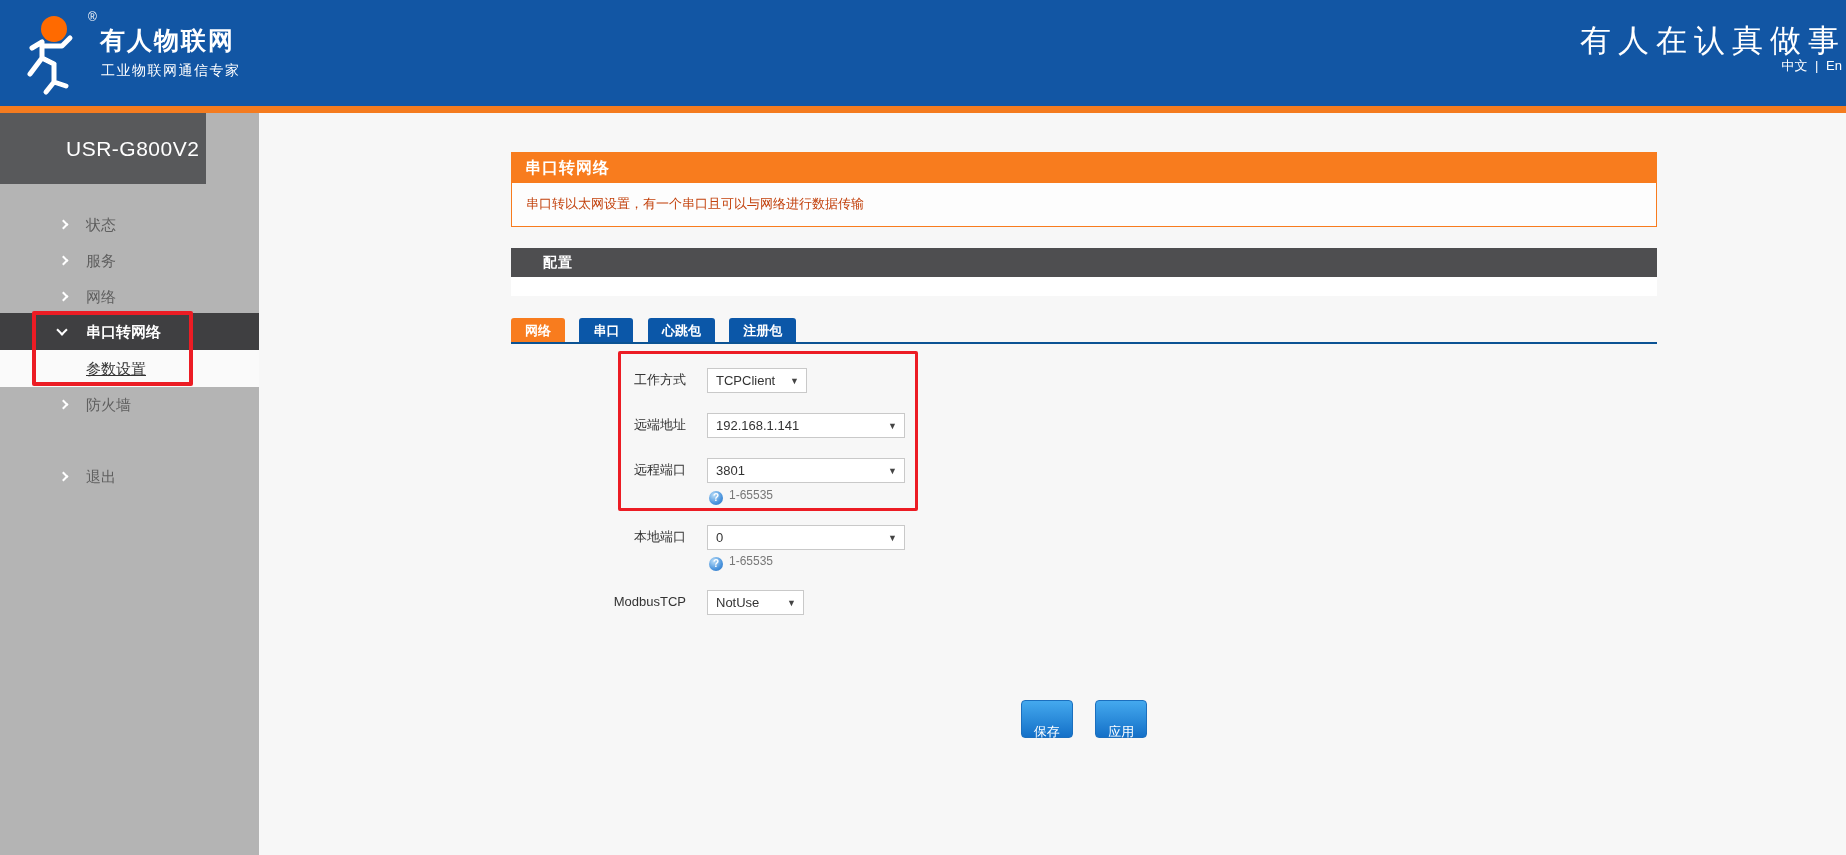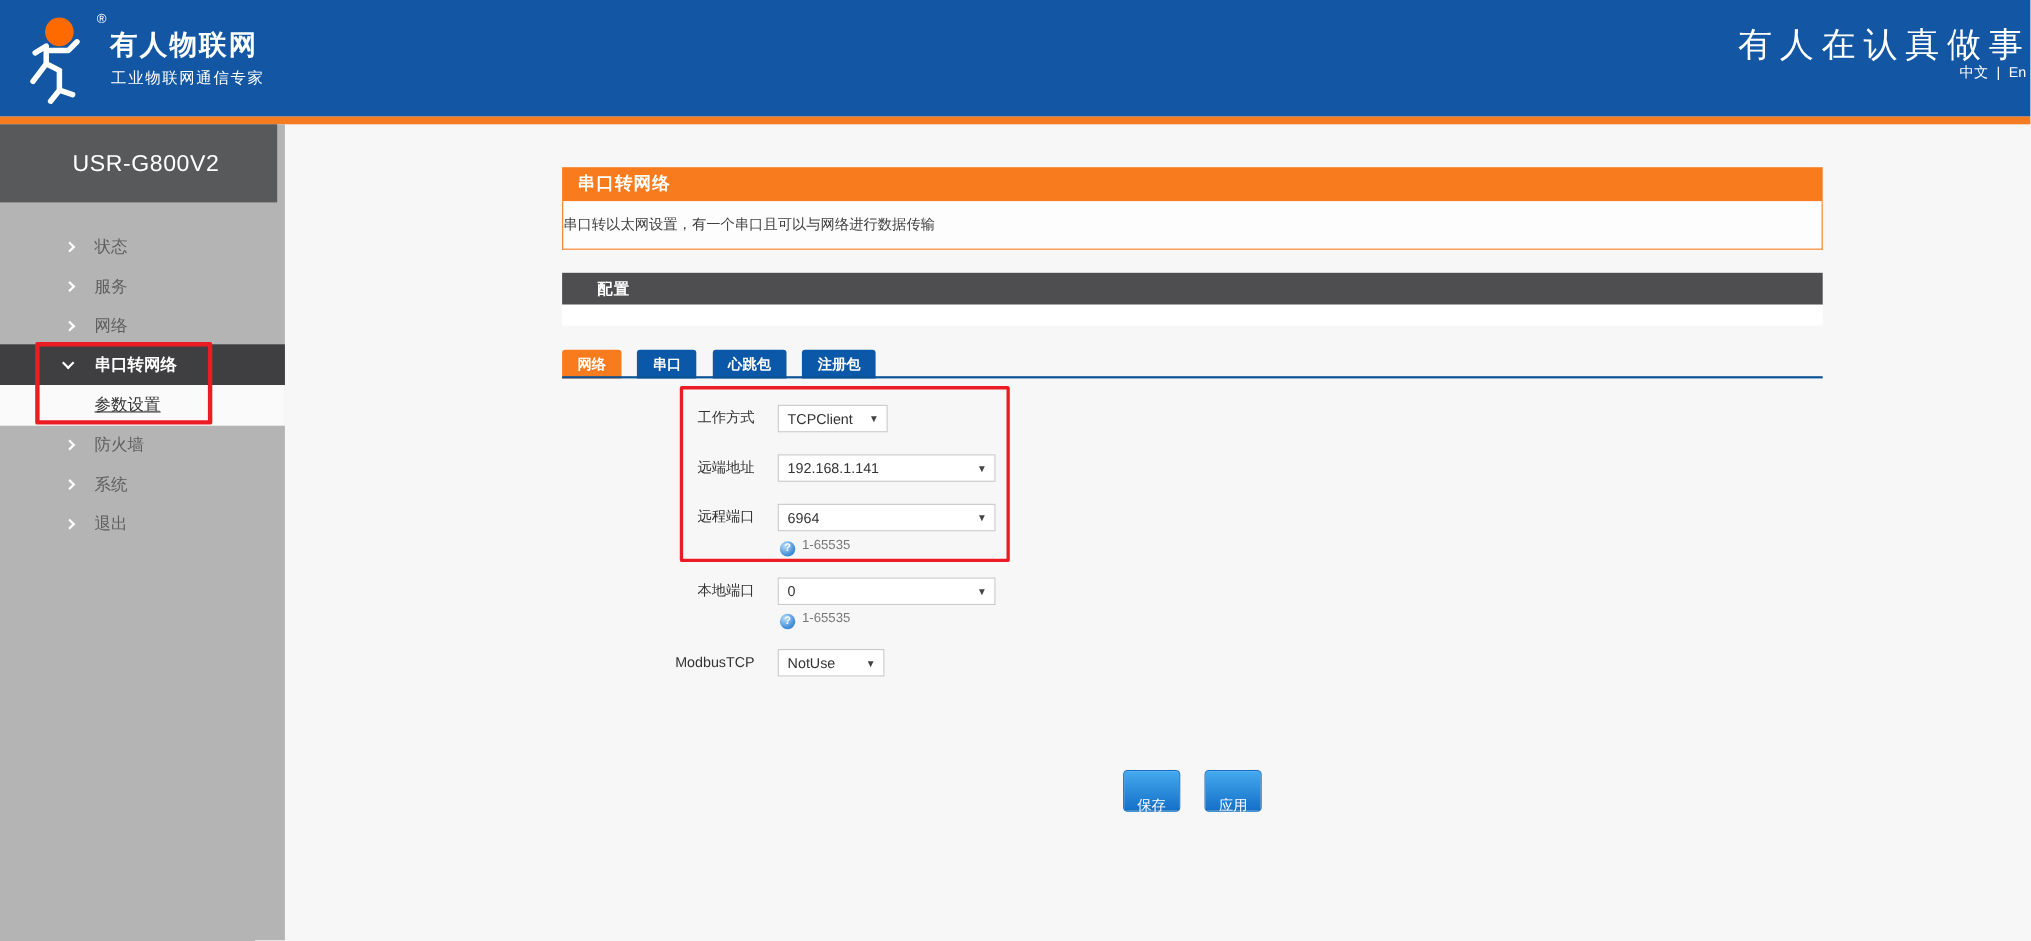--- a/index.html
+++ b/index.html
@@ -41,21 +41,21 @@
     font-size: 13px; white-space: nowrap;
   }
   .lang span { margin: 0 2px; }
 
   
   .sidebar {
     position: absolute; left: 0; top: 113px; width: 259px; height: 742px;
     background: #B4B4B4;
   }
   .device-block {
-    position: absolute; left: 0; top: 0; width: 252px; height: 71px;
+    position: absolute; left: 0; top: 0; width: 206px; height: 71px;
     background: #58595B; color: #fff; font-size: 21px;
     line-height: 71px; padding-left: 66px; letter-spacing: 0.5px;
   }
   .menu-item {
     position: absolute; left: 0; width: 259px; height: 36px;
     line-height: 36px; font-size: 15px; color: #5f5f5f; cursor: pointer; padding-left: 36px;
   }
   .menu-item .label { position: absolute; left: 86px; }
   .chev-right {
     position: absolute; left: 60px; top: 14px; width: 7px; height: 7px;
@@ -83,21 +83,21 @@
 
   
   .title-bar {
     position: absolute; left: 511px; top: 152px; width: 1146px; height: 31px;
     background: #F87C1E; color: #fff; font-size: 16px; font-weight: bold;
     line-height: 31px; padding-left: 14px; letter-spacing: 1px;
   }
   .desc-box {
     position: absolute; left: 511px; top: 183px; width: 1146px; height: 44px;
     background: #FDFDFD; border: 1px solid #F87C1E; border-top: none;
-    font-size: 13px; color: #404040; line-height: 42px; 
+    font-size: 13px; color: #c2410c; line-height: 42px; padding-left: 14px;
   }
   .config-bar {
     position: absolute; left: 511px; top: 248px; width: 1146px; height: 29px;
     background: #4E4E50; color: #fff; font-size: 14px; font-weight: bold;
     line-height: 29px; padding-left: 32px; letter-spacing: 1px;
   }
   .config-strip {
     position: absolute; left: 511px; top: 277px; width: 1146px; height: 19px;
     background: #fff;
   }
@@ -189,24 +189,20 @@
     <span class="chev-down"></span>
     <span class="label">串口转网络</span>
   </div>
   <div class="menu-item sub" style="top:237px">
     <span class="label">参数设置</span>
   </div>
   <div class="menu-item" style="top:274px">
     <span class="chev-right"></span>
     <span class="label">防火墙</span>
   </div>
-  <div class="menu-item" style="top:310px">
-    <span class="chev-right"></span>
-    <span class="label">系统</span>
-  </div>
   <div class="menu-item" style="top:346px">
     <span class="chev-right"></span>
     <span class="label">退出</span>
   </div>
 </div>
 
 <div class="anno" style="left:32px; top:311px; width:161px; height:75px;"></div>
 
 <div class="title-bar">串口转网络</div>
 <div class="desc-box">串口转以太网设置，有一个串口且可以与网络进行数据传输</div>
@@ -228,21 +224,21 @@
 </div>
 
 <div class="form-label" style="top:413px">远端地址</div>
 <div class="select" style="top:413px; width:198px;">
   <span class="val">192.168.1.141</span>
   <span class="arrow">▼</span>
 </div>
 
 <div class="form-label" style="top:458px">远程端口</div>
 <div class="select" style="top:458px; width:198px;">
-  <span class="val">6964</span>
+  <span class="val">3801</span>
   <span class="arrow">▼</span>
 </div>
 <div class="hint" style="top:488px">
   <span class="help-ico">?</span><span>1-65535</span>
 </div>
 
 <div class="form-label" style="top:525px">本地端口</div>
 <div class="select" style="top:525px; width:198px;">
   <span class="val">0</span>
   <span class="arrow">▼</span>

